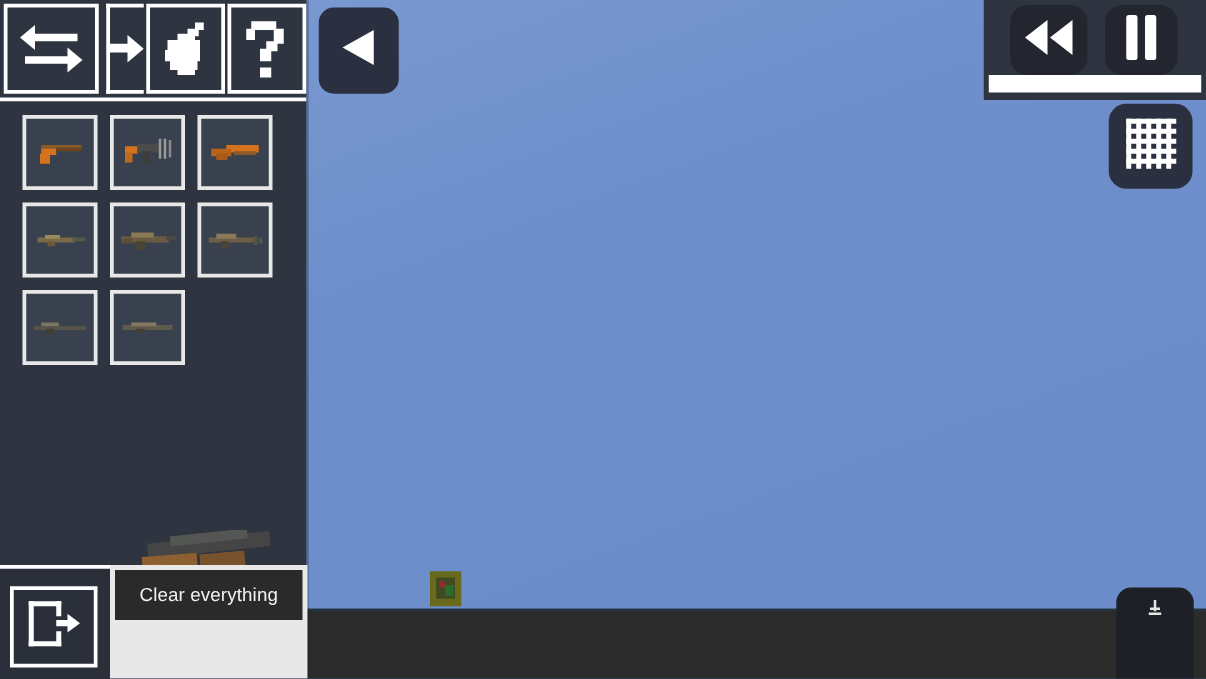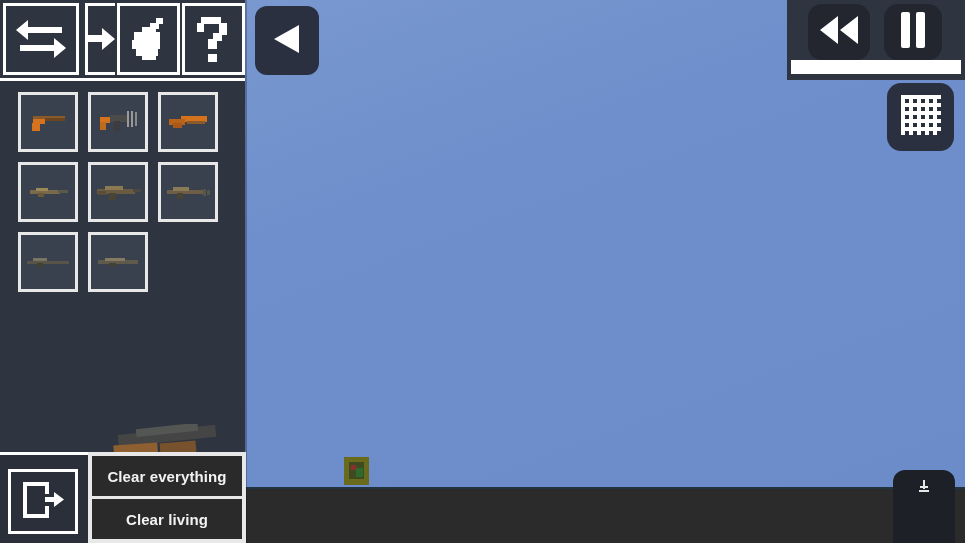--- a/index.html
+++ b/index.html
@@ -186,21 +186,20 @@
     background: #2a2a2a;
     color: #f2f2f2;
     font-size: 15px;
     display: flex;
     align-items: center;
     justify-content: center;
     cursor: pointer;
     border: none;
     font-family: "Liberation Sans", sans-serif;
     letter-spacing: 0.1px;
-    font-weight: bold;
   }
 
   
   .rbtn {
     position: absolute;
     background: #2b3040;
     border-radius: 12px;
     display: flex;
     align-items: center;
     justify-content: center;
@@ -502,16 +501,15 @@
               <polygon points="33,12 33,27 43,19.5"></polygon>
             </g>
           </svg>
         </span>
       </div>
     </div>
   </div>
 
   <div class="clear-panel">
     <button class="clear-btn">Clear everything</button>
-    <button class="clear-btn">Clear living</button>
   </div>
 
 </div>
 
 </body></html>

